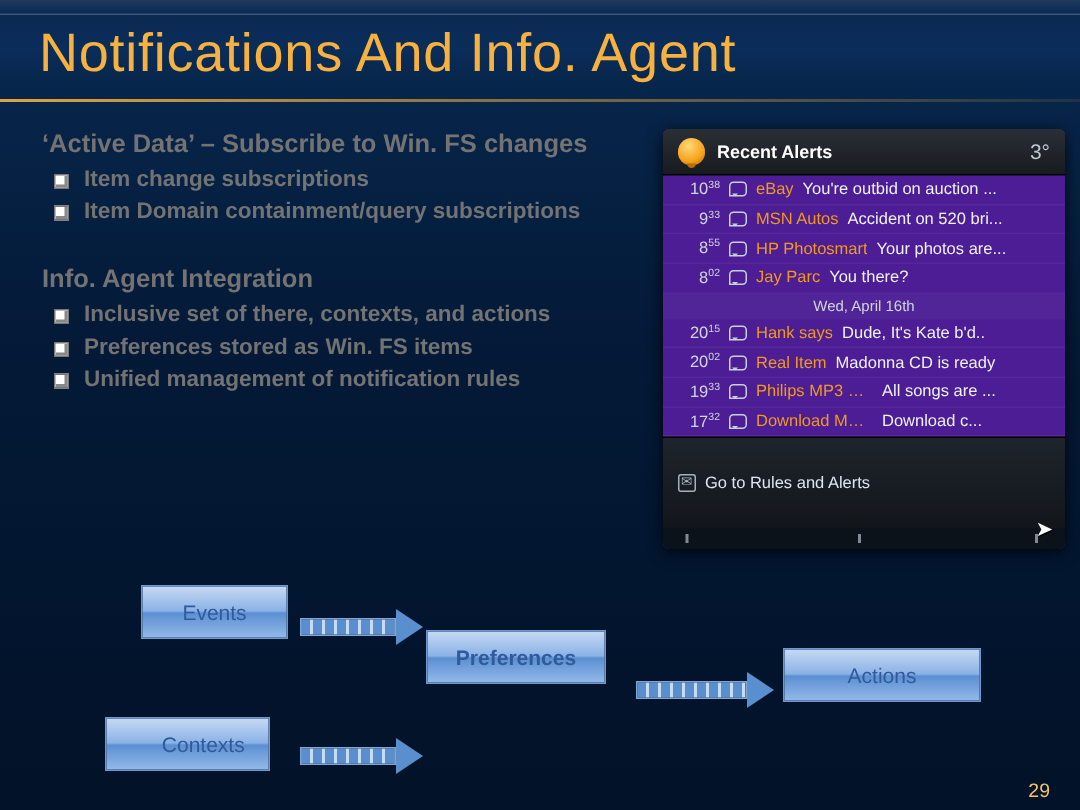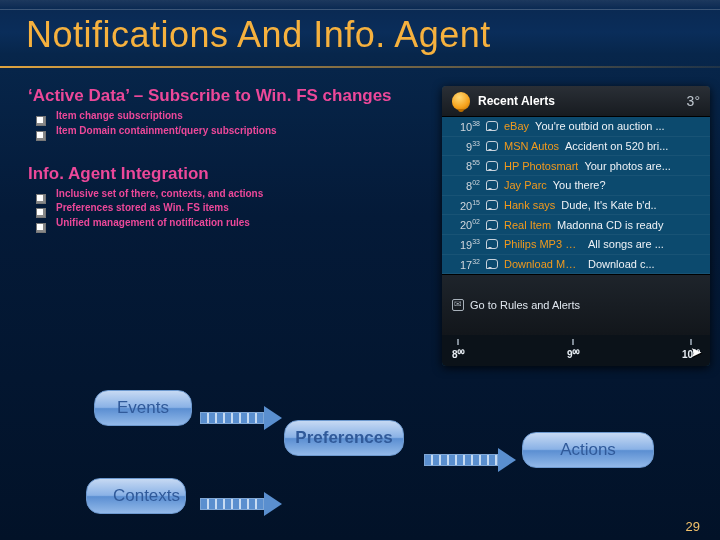--- a/index.html
+++ b/index.html
@@ -15,35 +15,35 @@
     border-bottom: 1px solid rgba(255,255,255,0.15);
   }
   .title {
     font-size: 36px; color: #f6b13e; font-weight: 400;
     padding: 14px 0 0 26px; letter-spacing: 0.5px;
   }
   .title-underline {
     position: absolute; left: 0; right: 0; top: 66px; height: 2px;
     background: linear-gradient(90deg, rgba(246,177,62,0.9), rgba(246,177,62,0.1));
   }
-  .content { position: absolute; top: 86px; left: 28px; width: 395px; color: #ec4899; }
+  .content { position: absolute; top: 86px; left: 28px; width: 395px; color: #737373; }
   .h { font-size: 17px; font-weight: bold; margin-bottom: 4px; }
   ul { list-style: none; margin-left: 28px; }
-  li { position: relative; font-size: 10px; font-weight: bold; line-height: 1.28; margin-bottom: 2px; padding-left: 0; }
+  li { position: relative; font-size: 15px; font-weight: bold; line-height: 1.28; margin-bottom: 2px; padding-left: 0; }
   li::before {
     content: ""; position: absolute; left: -20px; top: 6px;
     width: 8px; height: 8px; background: #fff; border: 1px solid #777;
     box-shadow: inset -2px -2px 0 #888;
   }
   .sect2 { margin-top: 26px; }
 
   
   .panel {
     position: absolute; top: 86px; right: 10px; width: 268px; height: 280px;
-    background: #0c4a6e; border-radius: 4px;
+    background: #4c1d95; border-radius: 4px;
     box-shadow: 0 2px 10px rgba(0,0,0,0.8);
     display: flex; flex-direction: column; overflow: hidden;
     font-size: 12px; color: #e7e7e7;
   }
   .panel-hdr {
     display: flex; align-items: center; gap: 8px; padding: 6px 10px;
     background: linear-gradient(180deg, #2a2f36 0%, #171b20 100%);
     border-bottom: 1px solid #000;
   }
   .bell {
@@ -75,27 +75,27 @@
   .timebar {
     display:flex; justify-content:space-between; align-items:center; padding:4px 10px 6px 10px;
     background:#0b1219; color:#e7edf3; font-size:10px;
   }
   .tick { display:flex; flex-direction:column; align-items:center; gap:2px; color:#e7edf3;font-weight:bold; }
   .tickmark { width:2px; height:6px; background:#7f8a95; }
   .cursor { position:absolute; right:8px; bottom:6px; font-size:14px; color:#fff; text-shadow:1px 1px 0 #000; }
 
   
   .dbox {
-    position:absolute; height:36px; border-radius:14px; color:#305a9a; font-size:17px; text-align:center;
+    position:absolute; height:36px; border-radius:0; color:#305a9a; font-size:14px; text-align:center;
     display:flex; align-items:center; justify-content:center; padding:0 18px;
     background: linear-gradient(180deg, #c6d9f3 0%, #8ab2e6 48%, #5b8fd2 52%, #93b9e9 100%);
     border:1px solid #6d99cf;
   }
   #box-events   { left:94px;  top:390px; width:98px; }
-  #box-contexts { left:86px;  top:478px; width:100px;padding-left:39px; }
+  #box-contexts { left:70px;  top:478px; width:110px;padding-left:39px; }
   #box-prefs    { left:284px; top:420px; width:120px;font-weight:bold; }
   #box-actions  { left:522px; top:432px; width:132px; }
 
   .arrow {
     position:absolute; height:0;
     border-top:11px solid transparent; border-bottom:11px solid transparent;
   }
   .arrow .shaft {
     position:absolute; top:-6px; height:12px;
     background: repeating-linear-gradient(90deg, #5a8fcf 0 6px, #c7dbf2 6px 8px);
@@ -167,20 +167,21 @@
       <span class="bubble"></span>
       <span class="src">HP Photosmart</span>
       <span class="msg">Your photos are...</span>
     </div>
     <div class="row">
       <span class="time"><span>8</span><sup>02</sup></span>
       <span class="bubble"></span>
       <span class="src">Jay Parc</span>
       <span class="msg">You there?</span>
     </div>
+    <div class="daydiv">Wed, April 16th</div>
     <div class="row">
       <span class="time"><span>20</span><sup>15</sup></span>
       <span class="bubble"></span>
       <span class="src">Hank says</span>
       <span class="msg">Dude, It's Kate b'd..</span>
     </div>
     <div class="row">
       <span class="time"><span>20</span><sup>02</sup></span>
       <span class="bubble"></span>
       <span class="src">Real Item</span>

